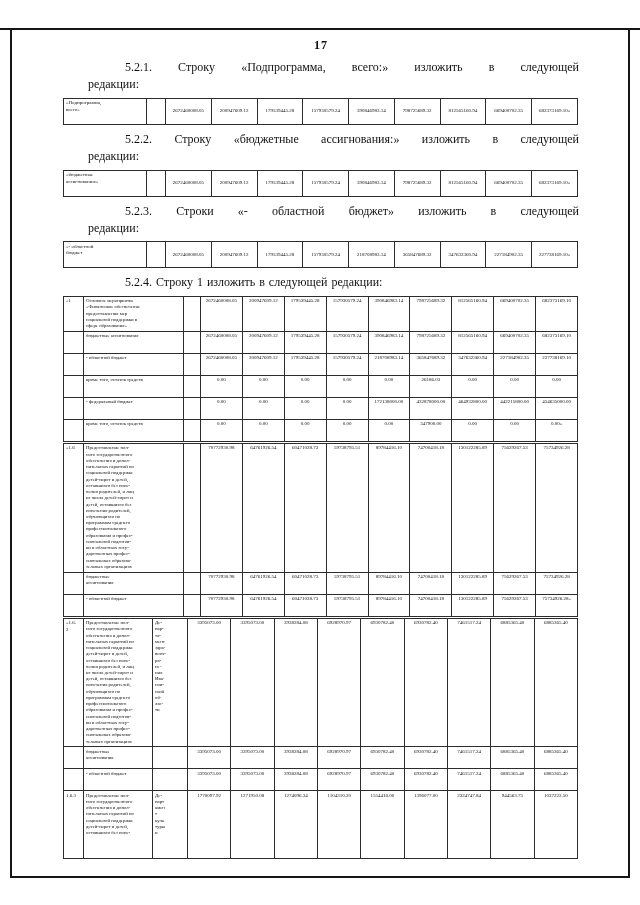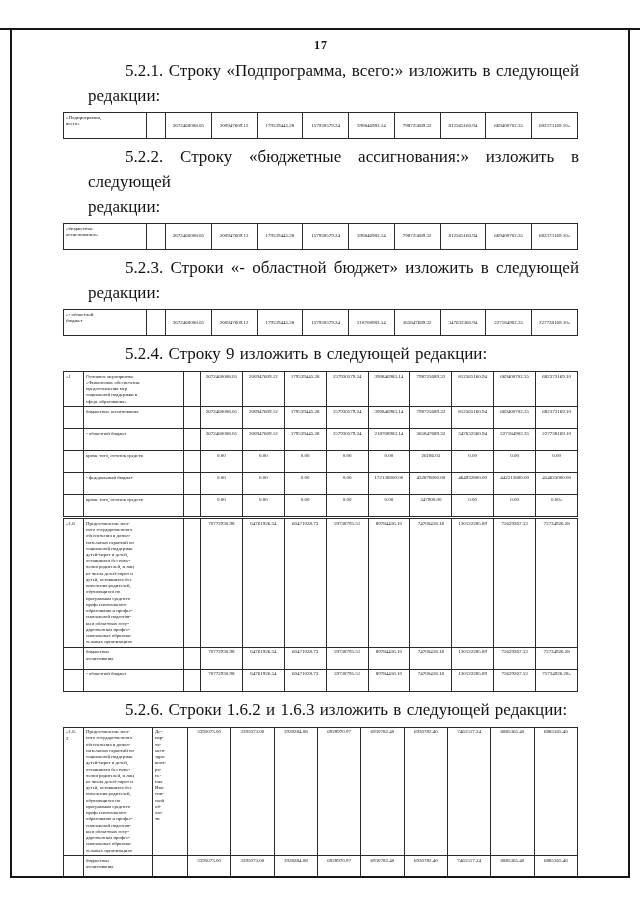--- a/index.html
+++ b/index.html
@@ -32,21 +32,21 @@
     padding: 3px 49px 0 51px;
   }
   .page-number {
     text-align: center;
     font-size: 12px;
     padding-top: 5px;
     letter-spacing: 1px;
     font-weight: bold;
   }
   .heading {
-    font-size: 17px;
+    font-size: 12px;
     line-height: 1.45;
     margin: 6px 0 4px 25px;
     text-indent: 37px;
     word-spacing: 1px;
   }
   .heading.wrap-justify {
     white-space: pre-line;
     text-align: justify;
     text-align-last: justify;
   }
@@ -159,21 +159,21 @@
                 <td class="c-val">365847689.32</td>
                 <td class="c-val">347632360.94</td>
                 <td class="c-val">227184902.35</td>
                 <td class="c-val">227738169.10»</td>
               </tr>
             </tbody>
     </table>
   </section>
 
   <section class="section">
-    <p class="heading">5.2.4. Строку 9 изложить в следующей редакции:</p>
+    <p class="heading">5.2.4. Строку 1 изложить в следующей редакции:</p>
     <table class="doc-table kind-detail">
       <tbody>
               <tr>
                 <td class="c-id">«1</td>
                 <td class="c-label">Основное мероприятие
 «Финансовое обеспечение
 предоставления мер
 социальной поддержки в
 сфере образования»</td>
                 <td class="c-spacer"></td>
@@ -324,21 +324,20 @@
                 <td class="c-val">74700418.18</td>
                 <td class="c-val">130122285.89</td>
                 <td class="c-val">75629267.53</td>
                 <td class="c-val">75734926.28»</td>
               </tr>
             </tbody>
     </table>
   </section>
 
   <section class="section">
-    <p class="heading">5.2.6. Строки 1.6.2 и 1.6.3 изложить в следующей редакции:</p>
     <table class="doc-table kind-dept">
       <tbody>
               <tr>
                 <td class="c-id">«1.6.
 2</td>
                 <td class="c-label">Предоставление пол-
 ного государственного
 обеспечения и допол-
 нительных гарантий по
 социальной поддержке

